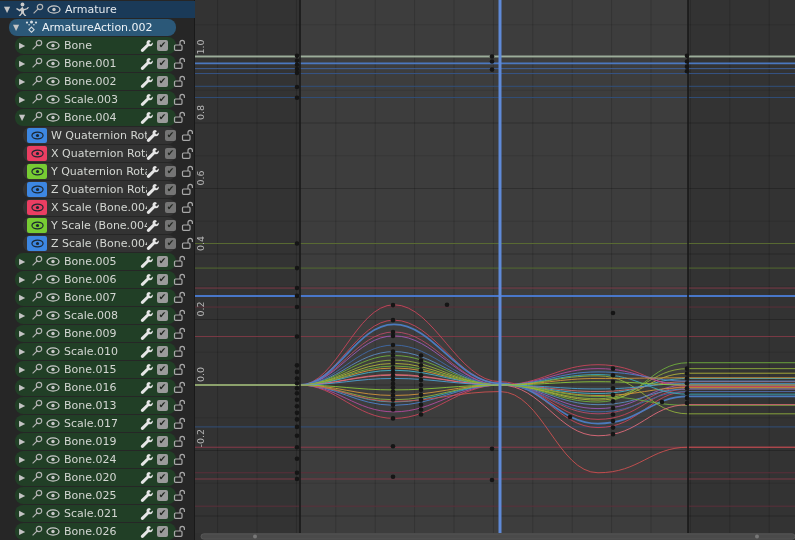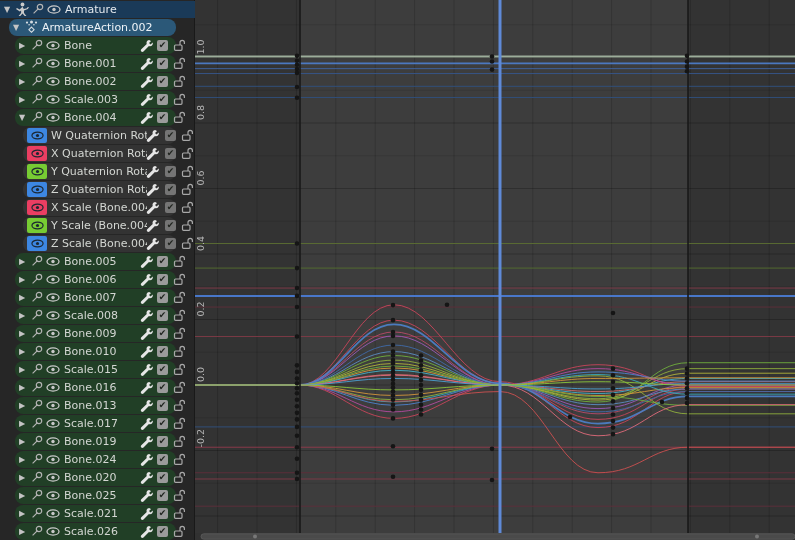--- a/index.html
+++ b/index.html
@@ -511,21 +511,21 @@
               <line x1="1.6" y1="10.4" x2="6.4" y2="5.6" stroke="#b4b4b4" stroke-width="1.2"></line>
               <circle cx="8" cy="4" r="2.7" fill="none" stroke="#b4b4b4" stroke-width="1.2"></circle>
             </svg>
           </span>
           <span class="ic">
             <svg width="14" height="9" viewBox="0 0 14 9">
               <ellipse cx="7" cy="4.5" rx="6" ry="3.6" fill="none" stroke="#c9c9c9" stroke-width="1.3"></ellipse>
               <circle cx="7" cy="4.5" r="1.7" fill="#c9c9c9"></circle>
             </svg>
           </span>
-          <span class="lbl">Bone.010</span>
+          <span class="lbl">Scale.010</span>
           <span class="wrench" style="left:125px">
             <svg width="13" height="13" viewBox="0 0 16 16">
               <path fill="#e6e6e6" d="M11.5 1.2c-1.9 0-3.5 1.6-3.5 3.5 0 .5.1.9.3 1.3L1.6 12.7c-.8.8-.8 2 0 2.7.8.8 2 .8 2.7 0L11 8.7c.4.2.9.3 1.3.3 1.9 0 3.5-1.6 3.5-3.5 0-.4-.1-.8-.2-1.2l-2.6 2.6-1.9-1.9 2.6-2.6c-.4-.1-.8-.2-1.2-.2z"></path>
             </svg>
           </span>
           <span class="chk" style="left:142px">✔</span>
           <span class="lockic" style="left:158px">
             <svg width="12" height="13" viewBox="0 0 12 13">
               <rect x="1.5" y="6" width="7.5" height="5.3" rx="1" fill="none" stroke="#a8a8a8" stroke-width="1.2"></rect>
               <path d="M7 6 V3.6 a2.2 2.2 0 0 1 4.4 0 V5" fill="none" stroke="#a8a8a8" stroke-width="1.2"></path>
@@ -539,21 +539,21 @@
               <line x1="1.6" y1="10.4" x2="6.4" y2="5.6" stroke="#b4b4b4" stroke-width="1.2"></line>
               <circle cx="8" cy="4" r="2.7" fill="none" stroke="#b4b4b4" stroke-width="1.2"></circle>
             </svg>
           </span>
           <span class="ic">
             <svg width="14" height="9" viewBox="0 0 14 9">
               <ellipse cx="7" cy="4.5" rx="6" ry="3.6" fill="none" stroke="#c9c9c9" stroke-width="1.3"></ellipse>
               <circle cx="7" cy="4.5" r="1.7" fill="#c9c9c9"></circle>
             </svg>
           </span>
-          <span class="lbl">Scale.015</span>
+          <span class="lbl">Bone.015</span>
           <span class="wrench" style="left:125px">
             <svg width="13" height="13" viewBox="0 0 16 16">
               <path fill="#e6e6e6" d="M11.5 1.2c-1.9 0-3.5 1.6-3.5 3.5 0 .5.1.9.3 1.3L1.6 12.7c-.8.8-.8 2 0 2.7.8.8 2 .8 2.7 0L11 8.7c.4.2.9.3 1.3.3 1.9 0 3.5-1.6 3.5-3.5 0-.4-.1-.8-.2-1.2l-2.6 2.6-1.9-1.9 2.6-2.6c-.4-.1-.8-.2-1.2-.2z"></path>
             </svg>
           </span>
           <span class="chk" style="left:142px">✔</span>
           <span class="lockic" style="left:158px">
             <svg width="12" height="13" viewBox="0 0 12 13">
               <rect x="1.5" y="6" width="7.5" height="5.3" rx="1" fill="none" stroke="#a8a8a8" stroke-width="1.2"></rect>
               <path d="M7 6 V3.6 a2.2 2.2 0 0 1 4.4 0 V5" fill="none" stroke="#a8a8a8" stroke-width="1.2"></path>
@@ -791,21 +791,21 @@
               <line x1="1.6" y1="10.4" x2="6.4" y2="5.6" stroke="#b4b4b4" stroke-width="1.2"></line>
               <circle cx="8" cy="4" r="2.7" fill="none" stroke="#b4b4b4" stroke-width="1.2"></circle>
             </svg>
           </span>
           <span class="ic">
             <svg width="14" height="9" viewBox="0 0 14 9">
               <ellipse cx="7" cy="4.5" rx="6" ry="3.6" fill="none" stroke="#c9c9c9" stroke-width="1.3"></ellipse>
               <circle cx="7" cy="4.5" r="1.7" fill="#c9c9c9"></circle>
             </svg>
           </span>
-          <span class="lbl">Scale.026</span>
+          <span class="lbl">Bone.026</span>
           <span class="wrench" style="left:125px">
             <svg width="13" height="13" viewBox="0 0 16 16">
               <path fill="#e6e6e6" d="M11.5 1.2c-1.9 0-3.5 1.6-3.5 3.5 0 .5.1.9.3 1.3L1.6 12.7c-.8.8-.8 2 0 2.7.8.8 2 .8 2.7 0L11 8.7c.4.2.9.3 1.3.3 1.9 0 3.5-1.6 3.5-3.5 0-.4-.1-.8-.2-1.2l-2.6 2.6-1.9-1.9 2.6-2.6c-.4-.1-.8-.2-1.2-.2z"></path>
             </svg>
           </span>
           <span class="chk" style="left:142px">✔</span>
           <span class="lockic" style="left:158px">
             <svg width="12" height="13" viewBox="0 0 12 13">
               <rect x="1.5" y="6" width="7.5" height="5.3" rx="1" fill="none" stroke="#a8a8a8" stroke-width="1.2"></rect>
               <path d="M7 6 V3.6 a2.2 2.2 0 0 1 4.4 0 V5" fill="none" stroke="#a8a8a8" stroke-width="1.2"></path>

